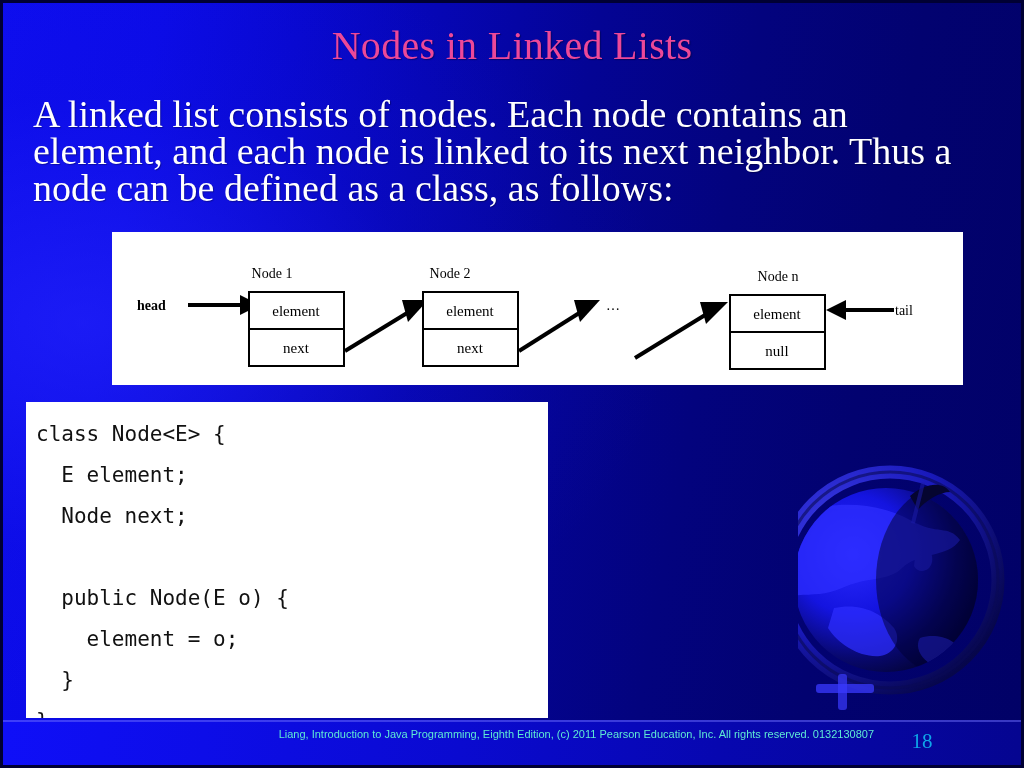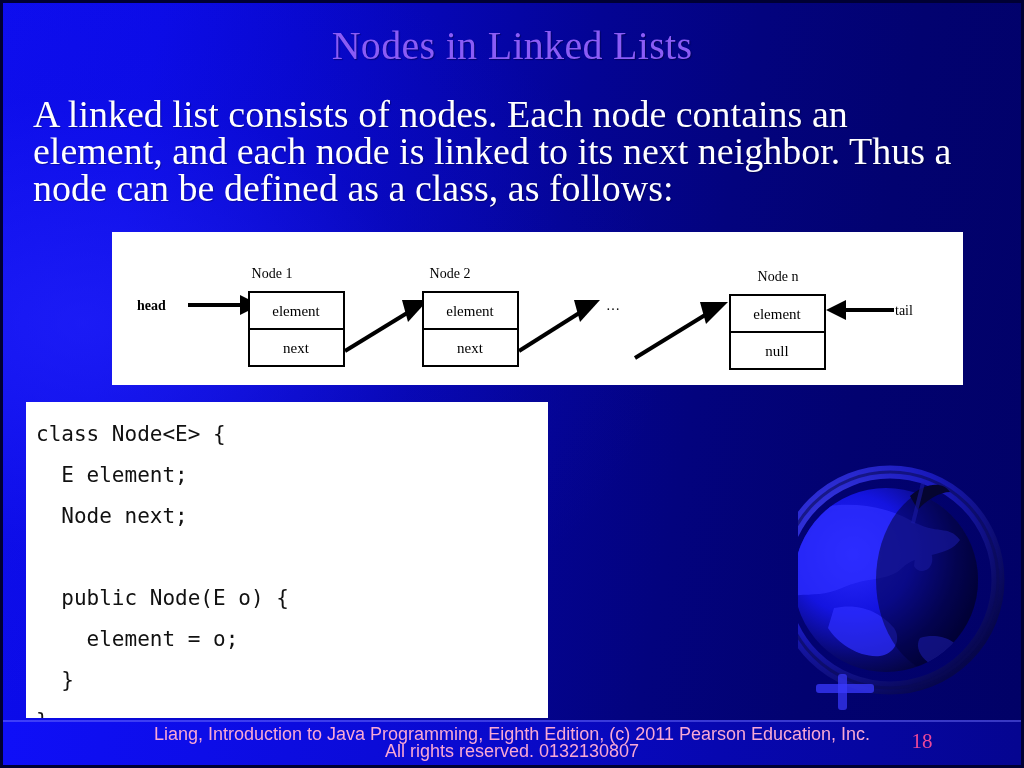--- a/index.html
+++ b/index.html
@@ -60,21 +60,21 @@
     pointer-events: none;
   }
 
   
   .title {
     position: absolute;
     left: 0;
     top: 20px;
     width: 1024px;
     text-align: center;
-    color: #8b5cf6;
+    color: #ec4899;
     font-size: 40px;
     line-height: 52px;
     letter-spacing: 0.3px;
     text-shadow: 1px 1px 1px rgba(0,0,0,0.35);
   }
 
   
   .body-text {
     position: absolute;
     left: 33px;
@@ -164,33 +164,33 @@
     top: 720px;
     width: 1024px;
     height: 2px;
     background: rgba(120,120,255,0.45);
   }
   .footer-text {
     position: absolute;
     left: 150px;
     top: 726px;
     width: 724px;
-    text-align: center;
-    color: #f9a8d4;
+    text-align: right;
+    color: #5eead4;
     font-family: "Liberation Sans", "DejaVu Sans", sans-serif;
-    font-size: 18px;
+    font-size: 11px;
     line-height: 17px;
   }
   .page-number {
     position: absolute;
     left: 900px;
     top: 728px;
     width: 44px;
     text-align: center;
-    color: #ec4899;
+    color: #0ea5e9;
     font-size: 21px;
     line-height: 26px;
   }
 </style>
 </head>
 <body>
 
 <div id="slide">
 
   <div class="bg-gradient"></div>

